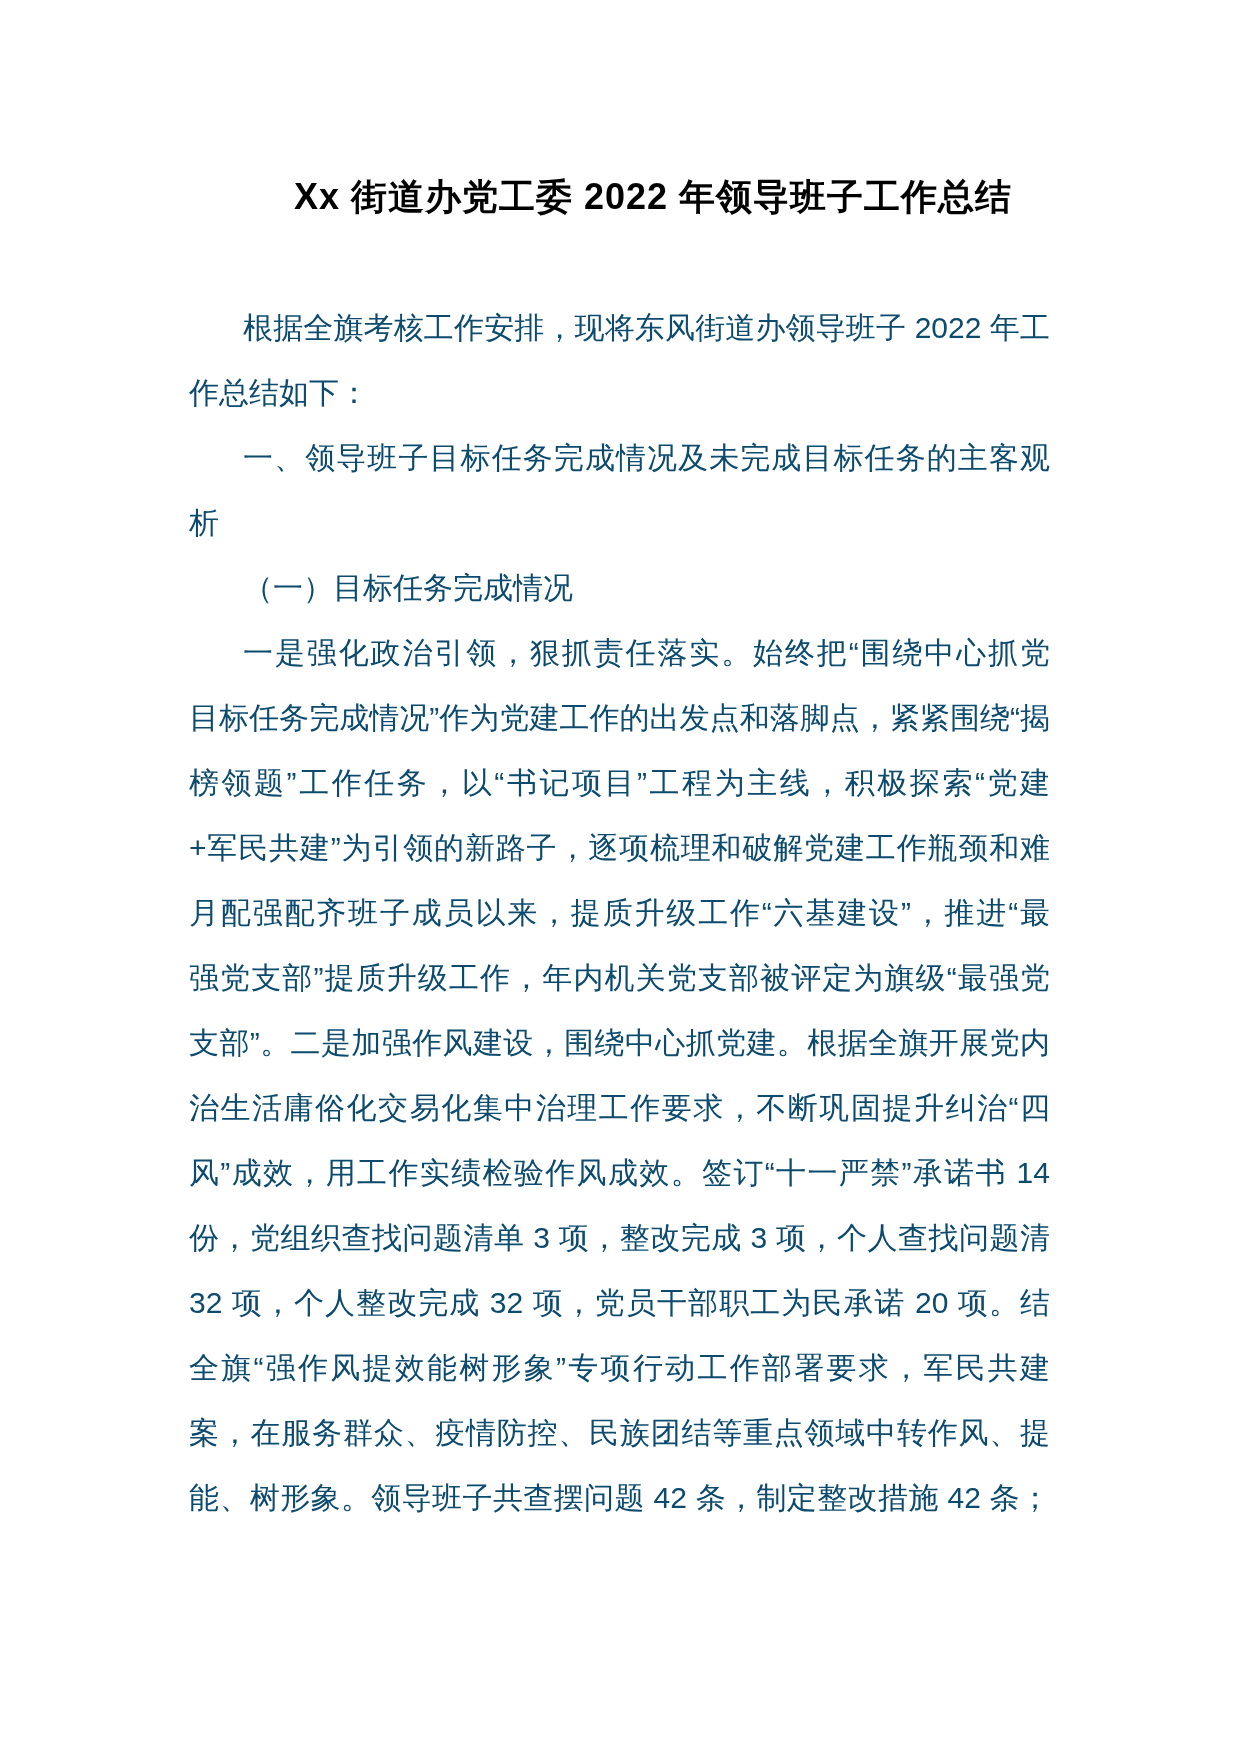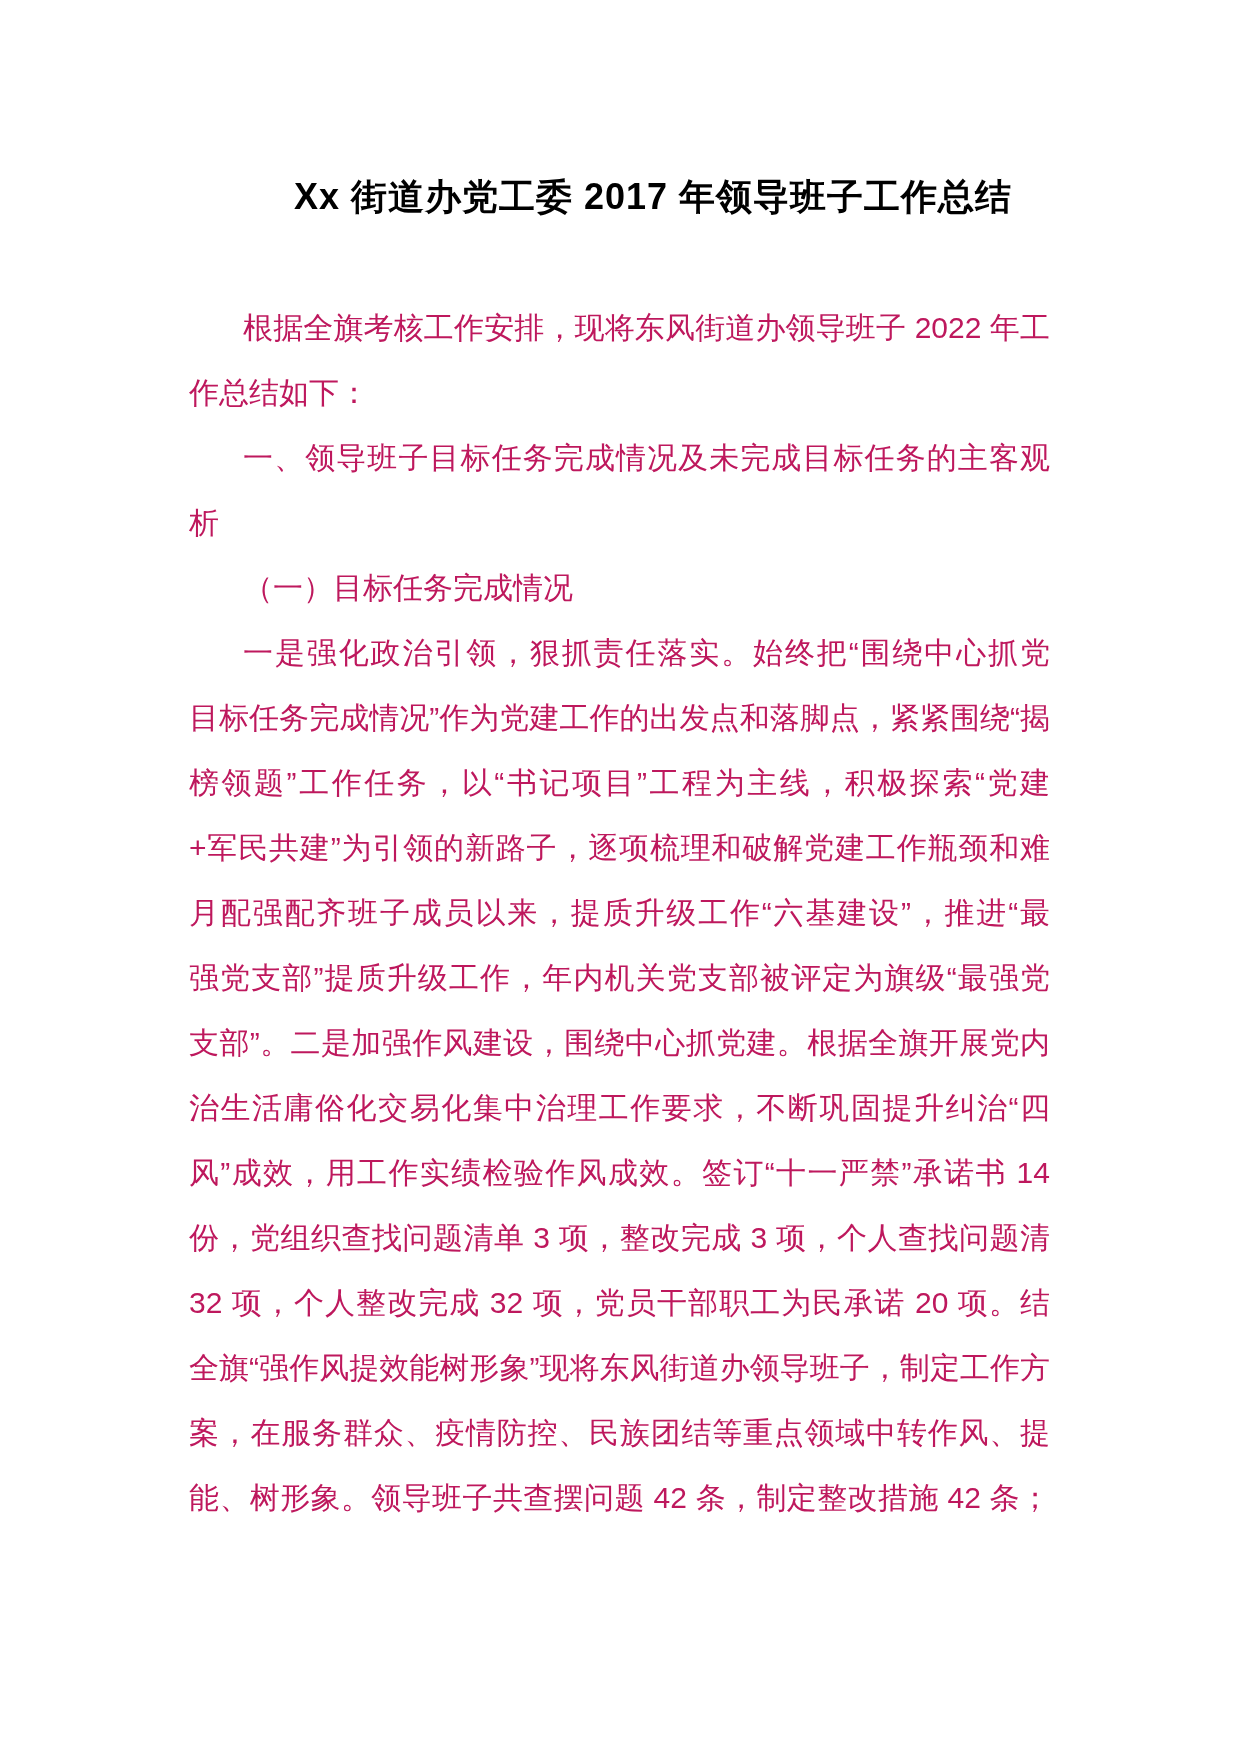--- a/index.html
+++ b/index.html
@@ -31,47 +31,47 @@
     .doc-body {
       margin-top: 70px;
       margin-left: 189px;
       width: 861px;
     }
     .line {
       font-size: 30px;
       line-height: 65px;
       height: 65px;
       overflow: hidden;
-      color: #be185d;
+      color: #0c4a6e;
     }
     .line.indent { text-indent: 54px; }
     .line.justify {
       text-align: justify;
       text-align-last: justify;
     }
   </style>
 </head>
 <body>
 
 <div class="page">
-  <h1 class="doc-title">Xx 街道办党工委 2017 年领导班子工作总结</h1>
+  <h1 class="doc-title">Xx 街道办党工委 2022 年领导班子工作总结</h1>
   <div class="doc-body">
       <div class="line indent justify">根据全旗考核工作安排，现将东风街道办领导班子 2022 年工</div>
       <div class="line">作总结如下：</div>
       <div class="line indent justify">一、领导班子目标任务完成情况及未完成目标任务的主客观分</div>
       <div class="line">析</div>
       <div class="line indent">（一）目标任务完成情况</div>
       <div class="line indent justify">一是强化政治引领，狠抓责任落实。始终把“围绕中心抓党建，</div>
       <div class="line justify">目标任务完成情况”作为党建工作的出发点和落脚点，紧紧围绕“揭</div>
       <div class="line justify">榜领题”工作任务，以“书记项目”工程为主线，积极探索“党建</div>
       <div class="line justify">+军民共建”为引领的新路子，逐项梳理和破解党建工作瓶颈和难</div>
       <div class="line justify">月配强配齐班子成员以来，提质升级工作“六基建设”，推进“最</div>
       <div class="line justify">强党支部”提质升级工作，年内机关党支部被评定为旗级“最强党</div>
       <div class="line justify">支部”。二是加强作风建设，围绕中心抓党建。根据全旗开展党内政</div>
       <div class="line justify">治生活庸俗化交易化集中治理工作要求，不断巩固提升纠治“四</div>
       <div class="line justify">风”成效，用工作实绩检验作风成效。签订“十一严禁”承诺书 14</div>
       <div class="line justify">份，党组织查找问题清单 3 项，整改完成 3 项，个人查找问题清单</div>
       <div class="line justify">32 项，个人整改完成 32 项，党员干部职工为民承诺 20 项。结合</div>
-      <div class="line justify">全旗“强作风提效能树形象”现将东风街道办领导班子，制定工作方</div>
+      <div class="line justify">全旗“强作风提效能树形象”专项行动工作部署要求，军民共建</div>
       <div class="line justify">案，在服务群众、疫情防控、民族团结等重点领域中转作风、提效</div>
       <div class="line justify">能、树形象。领导班子共查摆问题 42 条，制定整改措施 42 条；承</div>
     </div>
 </div>
 
 </body></html>

